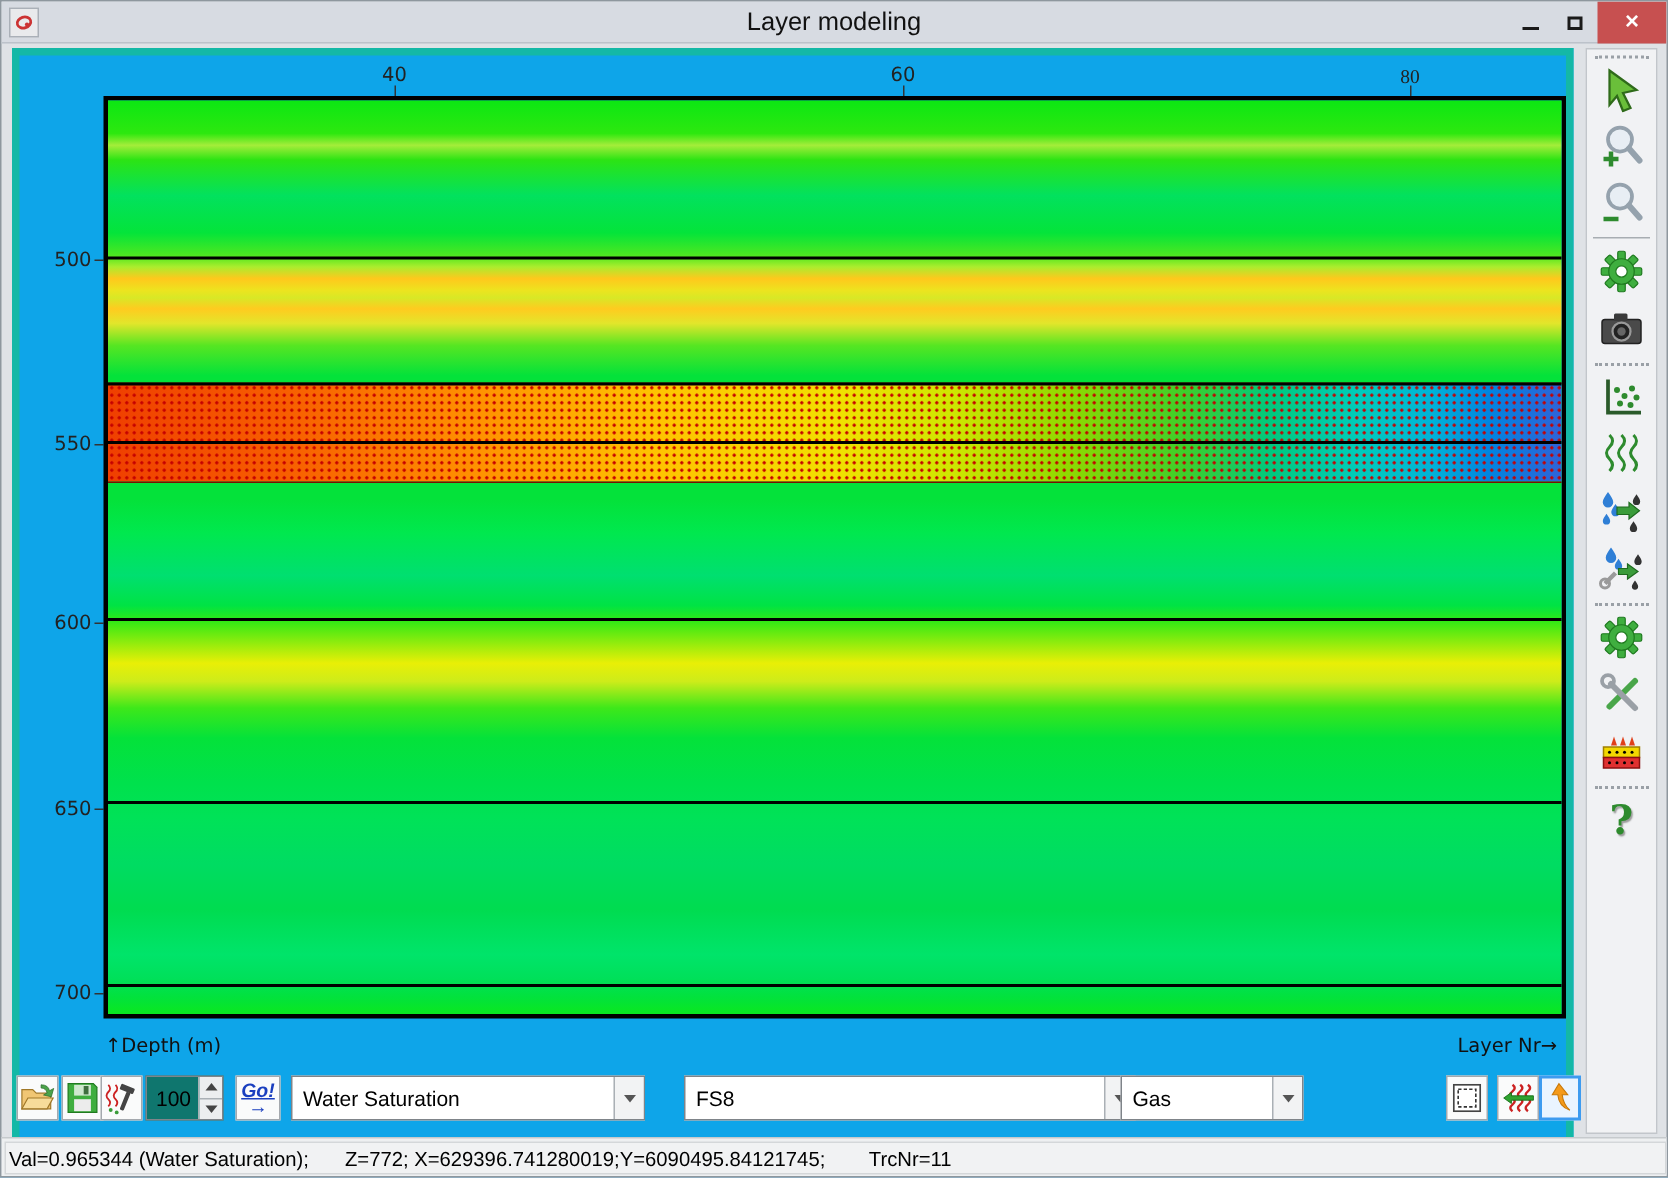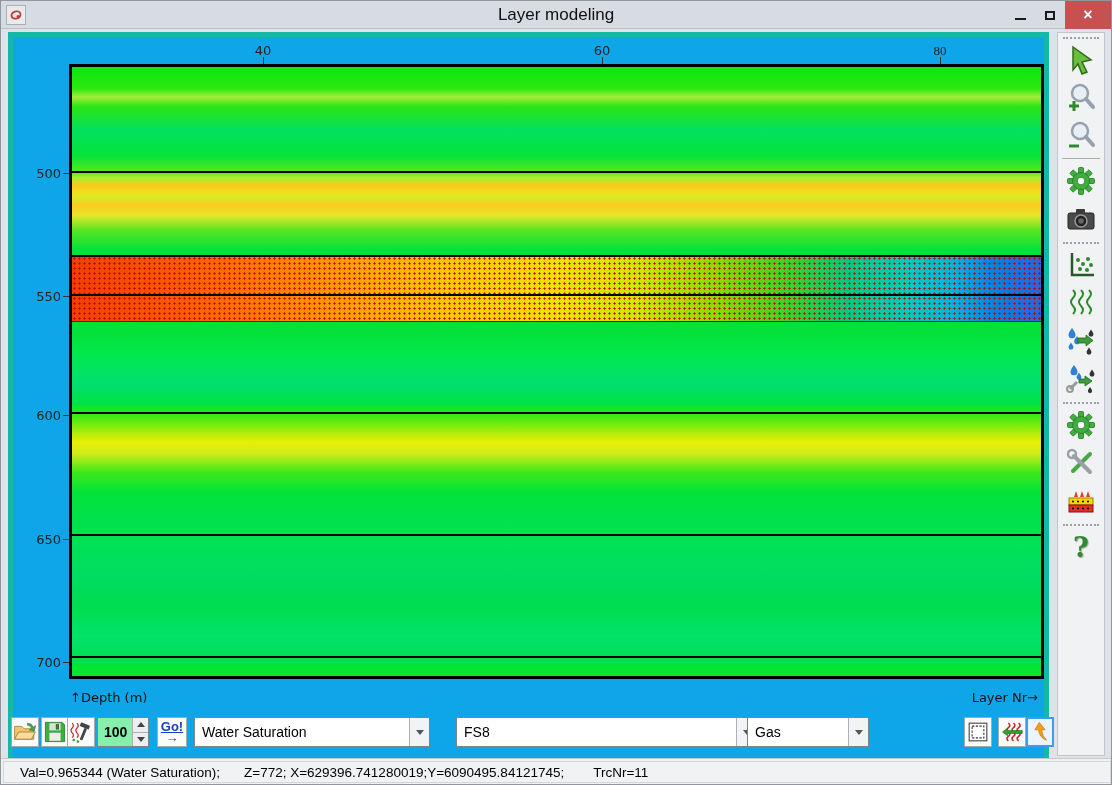--- a/index.html
+++ b/index.html
@@ -46,45 +46,45 @@
   .tbtn{width:44px;height:38px;display:flex;align-items:center;justify-content:center;cursor:default;}
   .tbtn svg{display:block;}
   .help-glyph{color:#2e8b2e;font-weight:bold;font-size:27px;line-height:27px;
     font-family:"DejaVu Serif",serif;text-shadow:1px 1px 1px #9c9c9c;}
 
   
   .btoolbar{position:absolute;left:0;top:712px;width:1054px;height:42px;}
   .bbtn{position:absolute;top:4px;height:30px;border:1px solid #a4a9ae;background:#fafbfb;
     display:flex;align-items:center;justify-content:center;}
   .spin{position:absolute;top:4px;left:96px;width:52px;height:30px;border:1px solid #7f8489;
-    background:#86efac;display:flex;font-weight:bold;}
+    background:#0f766e;display:flex;}
   .spin-val{flex:1;display:flex;align-items:center;padding-left:6px;font-size:14px;color:#000;}
   .stepper{width:16px;border-left:1px solid #aab0b5;display:flex;flex-direction:column;}
   .step{flex:1;display:flex;align-items:center;justify-content:center;background:#eceeef;}
   .tri-up{width:0;height:0;border-left:4px solid transparent;border-right:4px solid transparent;
     border-bottom:5px solid #444;}
   .tri-down{width:0;height:0;border-left:4px solid transparent;border-right:4px solid transparent;
     border-top:5px solid #444;}
   .go{flex-direction:column;line-height:11px;}
-  .go-text{color:#1a3fbf;font-weight:bold;font-size:13px;text-decoration:underline;}
+  .go-text{color:#1a3fbf;font-weight:bold;font-size:13px;text-decoration:underline;font-style:italic;}
   .go-arrow{color:#1a3fbf;font-weight:bold;font-size:13px;}
   .combo{position:absolute;top:4px;height:30px;border:1px solid #7f8489;background:#fff;
     display:flex;align-items:center;}
   .combo-val{flex:1;padding-left:7px;font-size:14px;color:#000;white-space:nowrap;overflow:hidden;}
   .combo-btn{width:20px;height:100%;border-left:1px solid #aab0b5;background:#f2f3f4;
     display:flex;align-items:center;justify-content:center;}
   .chev{width:0;height:0;border-left:4px solid transparent;border-right:4px solid transparent;
     border-top:5px solid #555;}
   .selected-btn{border:2px solid #3d9bf0 !important;background:#eaf4ff !important;}
 
   
   .statusbar{position:absolute;left:0;top:757px;width:1112px;height:28px;background:#eef0f1;
     border-top:1px solid #c6cacd;}
   .statusfield{position:absolute;left:2px;right:2px;top:2px;bottom:3px;border:1px solid #d4d7d9;
-    background:#f1f2f3;display:flex;align-items:center;padding-left:16px;font-size:13.5px;color:#000;}
+    background:#f1f2f3;display:flex;align-items:center;padding-left:2px;font-size:13.5px;color:#000;}
   .statusfield span{white-space:nowrap;}
 </style>
 </head>
 <body>
 
 <div class="window">
 
   <div class="titlebar">
     <span class="app-icon">
       <svg width="14" height="14" viewBox="0 0 14 14">

